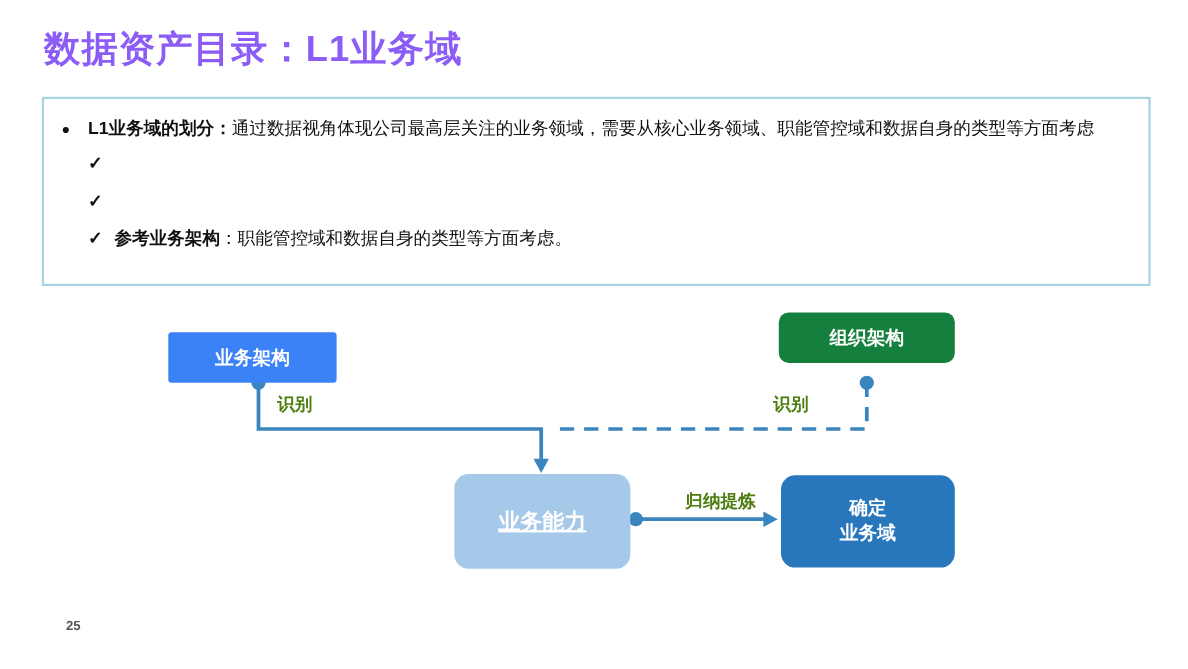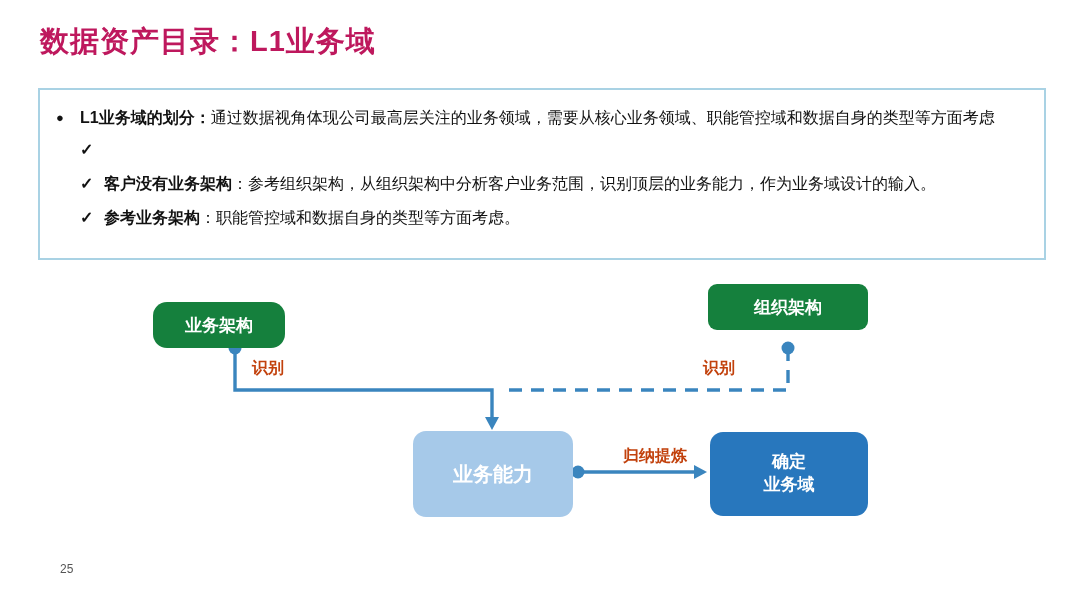--- a/index.html
+++ b/index.html
@@ -2,64 +2,63 @@
 <html><head>
 <meta charset="utf-8">
 <style>
   html,body{margin:0;padding:0;}
   body{
     width:1080px;height:608px;position:relative;background:#ffffff;
     font-family:"Liberation Sans", sans-serif;color:#111;overflow:hidden;
   }
   .title{
     position:absolute;left:40px;top:22px;
-    font-size:29px;font-weight:700;letter-spacing:1px;color:#be185d;
+    font-size:33px;font-weight:700;letter-spacing:1px;color:#8b5cf6;
   }
   .callout{
     position:absolute;left:38px;top:88px;width:1008px;height:172px;
     border:2px solid #a9d2e4;box-sizing:border-box;background:#fff;
     padding:12px 16px 0 16px;
   }
   .intro-row{display:flex;font-size:16px;line-height:31px;}
   .bullet-glyph{width:24px;flex:0 0 24px;font-size:13px;line-height:31px;}
   .intro-text{flex:1;}
   .check-row{display:flex;font-size:16px;line-height:34px;margin-left:24px;}
   .check-glyph{width:24px;flex:0 0 24px;font-weight:700;}
   .b{font-weight:700;}
   .node{
     position:absolute;display:flex;align-items:center;justify-content:center;
     color:#ffffff;font-weight:700;text-align:center;box-sizing:border-box;
   }
-  .node-ba{left:153px;top:302px;width:132px;height:46px;border-radius:14px;background:#15803d;font-size:17px;}
+  .node-ba{left:153px;top:302px;width:153px;height:46px;border-radius:3px;background:#3b82f6;font-size:17px;}
   .node-oa{left:708px;top:284px;width:160px;height:46px;border-radius:9px;background:#15803d;font-size:17px;}
-  .node-bc{left:413px;top:431px;width:160px;height:86px;border-radius:13px;background:#a6c9e9;font-size:20px;}
+  .node-bc{left:413px;top:431px;width:160px;height:86px;border-radius:13px;background:#a6c9e9;font-size:20px;text-decoration:underline;}
   .node-dd{left:710px;top:432px;width:158px;height:84px;border-radius:13px;background:#2877bd;font-size:17px;flex-direction:column;line-height:1.35;}
-  .edge-label{position:absolute;font-size:16px;font-weight:700;color:#c2410c;}
+  .edge-label{position:absolute;font-size:16px;font-weight:700;color:#4d7c0f;}
   .lbl-identify-left{left:252px;top:358px;}
   .lbl-identify-right{left:703px;top:358px;}
   .lbl-refine{left:623px;top:446px;text-align:right;}
   .connector-layer{position:absolute;left:0;top:280px;width:1080px;height:280px;}
-  .page-number{position:absolute;left:60px;top:562px;font-size:12px;color:#555;}
+  .page-number{position:absolute;left:60px;top:562px;font-size:12px;color:#555;font-weight:bold;}
 </style>
 </head>
 <body>
 
 <div class="title">数据资产目录：L1业务域</div>
 
 <div class="callout">
   <div class="intro-row">
     <span class="bullet-glyph">●</span>
     <span class="intro-text"><span class="b">L1业务域的划分：</span><span>通过数据视角体现公司最高层关注的业务领域，需要从核心业务领域、职能管控域和数据自身的类型等方面考虑</span></span>
   </div>
   <div class="check-row">
     <span class="check-glyph">✓</span>
   </div>
   <div class="check-row">
     <span class="check-glyph">✓</span>
-    <span><span class="b">客户没有业务架构</span><span>：参考组织架构，从组织架构中分析客户业务范围，识别顶层的业务能力，作为业务域设计的输入。</span></span>
   </div>
   <div class="check-row">
     <span class="check-glyph">✓</span>
     <span><span class="b">参考业务架构</span><span>：职能管控域和数据自身的类型等方面考虑。</span></span>
   </div>
 </div>
 
 <svg class="connector-layer" viewBox="0 0 1080 280" xmlns="http://www.w3.org/2000/svg">
   <circle cx="235" cy="68" r="6.5" fill="#3a85be"></circle>
   <path d="M235 68 L235 110 L492 110 L492 140" fill="none" stroke="#3a85be" stroke-width="3.4"></path>

